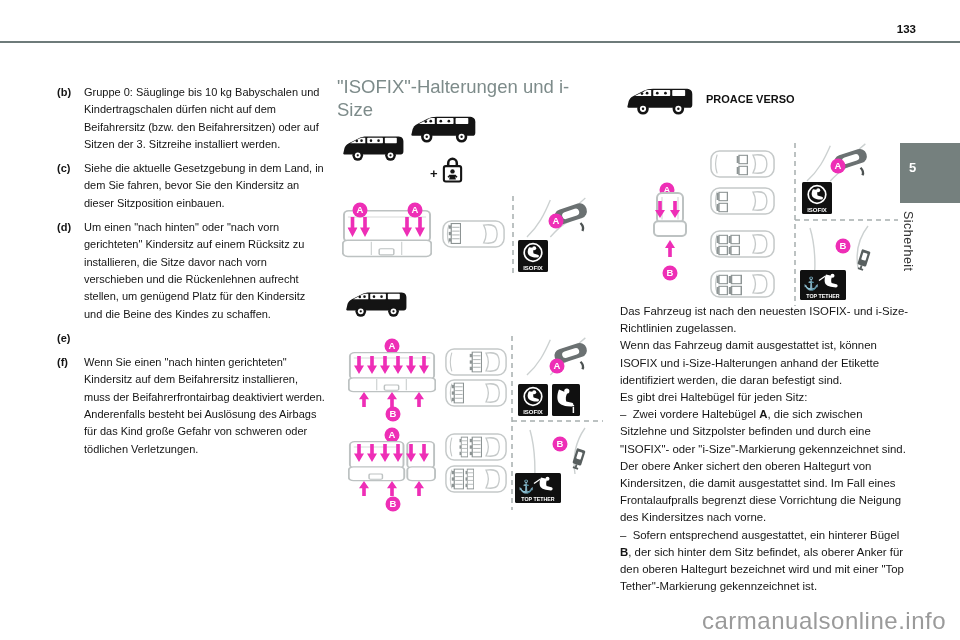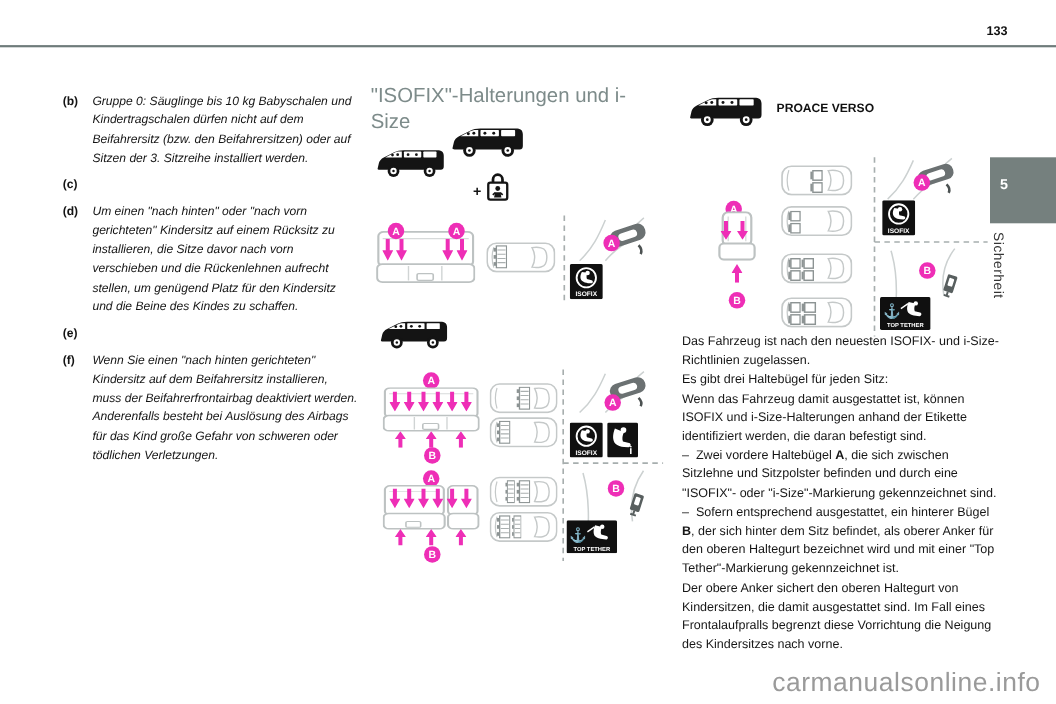--- a/index.html
+++ b/index.html
@@ -8,21 +8,21 @@
   .pageno{position:absolute;top:23px;right:44px;font-size:11.5px;font-weight:bold;color:#111;}
   .rule{position:absolute;top:41px;left:0;width:960px;height:2px;background:#6e7b7a;}
 
   .col{position:absolute;}
   .col-left{left:57px;top:84px;width:268px;}
   .col-mid{left:337px;top:76px;width:268px;height:520px;}
   .col-right{left:620px;top:84px;width:294px;height:540px;}
 
   .item{display:flex;margin:0 0 7px 0;font-size:11px;line-height:17.3px;}
   .item .lbl{width:27px;flex:none;font-weight:bold;}
-  .item .txt{flex:1;font-style:italic;}
+  .item .txt{flex:1;}
 
   .mid-heading{margin:0;font-size:18.5px;line-height:22.5px;font-weight:normal;color:#7d8b8a;}
 
   .figabs{position:absolute;}
   .model-label{position:absolute;left:86px;top:9px;font-size:11px;font-weight:bold;color:#111;}
 
   .body-text{position:absolute;left:0;top:219px;width:292px;font-size:11.4px;line-height:17.2px;color:#161616;}
   .body-text div{margin:0;}
 
   .tab-num{position:absolute;left:900px;top:143px;width:60px;height:60px;background:#75807e;}
@@ -165,20 +165,21 @@
   <div class="pageno">133</div>
   <div class="rule"></div>
 
   <div class="col col-left">
     <div class="item">
       <span class="lbl">(b)</span>
       <span class="txt">Gruppe 0: Säuglinge bis 10 kg Babyschalen und Kindertragschalen dürfen nicht auf dem Beifahrersitz (bzw. den Beifahrersitzen) oder auf Sitzen der 3. Sitzreihe installiert werden.</span>
     </div>
     <div class="item">
       <span class="lbl">(c)</span>
+      <span class="txt">Siehe die aktuelle Gesetzgebung in dem Land, in dem Sie fahren, bevor Sie den Kindersitz an dieser Sitzposition einbauen.</span>
     </div>
     <div class="item">
       <span class="lbl">(d)</span>
       <span class="txt">Um einen "nach hinten" oder "nach vorn gerichteten" Kindersitz auf einem Rücksitz zu installieren, die Sitze davor nach vorn verschieben und die Rückenlehnen aufrecht stellen, um genügend Platz für den Kindersitz und die Beine des Kindes zu schaffen.</span>
     </div>
     <div class="item">
       <span class="lbl">(e)</span>
     </div>
     <div class="item">
       <span class="lbl">(f)</span>
@@ -342,25 +343,25 @@
       <g transform="translate(213,106)">
         <circle r="7.5" fill="#ee2eb6"></circle>
           <text y="3.4" text-anchor="middle" font-size="9.5" font-weight="bold" fill="#ffffff">B</text>
       </g>
       <use href="#tether-strap" x="224" y="109" width="18" height="24"></use>
       <use href="#toptether-logo" x="170" y="130" width="46" height="30"></use>
     </svg>
 
     <div class="body-text">
       <div><span>Das Fahrzeug ist nach den neuesten ISOFIX- und i-Size-Richtlinien zugelassen.</span></div>
+      <div><span>Wenn das Fahrzeug damit ausgestattet ist, können ISOFIX und i-Size-Halterungen anhand der Etikette identifiziert werden, die daran befestigt sind.</span></div>
       <div><span>Es gibt drei Haltebügel für jeden Sitz:</span></div>
-      <div><span>Wenn das Fahrzeug damit ausgestattet ist, können ISOFIX und i-Size-Halterungen anhand der Etikette identifiziert werden, die daran befestigt sind.</span></div>
       <div><span>–&nbsp;&nbsp;Zwei vordere Haltebügel </span><b>A</b><span>, die sich zwischen Sitzlehne und Sitzpolster befinden und durch eine "ISOFIX"- oder "i-Size"-Markierung gekennzeichnet sind.</span></div>
+      <div><span>Der obere Anker sichert den oberen Haltegurt von Kindersitzen, die damit ausgestattet sind. Im Fall eines Frontalaufpralls begrenzt diese Vorrichtung die Neigung des Kindersitzes nach vorne.</span></div>
       <div><span>–&nbsp;&nbsp;Sofern entsprechend ausgestattet, ein hinterer Bügel </span><b>B</b><span>, der sich hinter dem Sitz befindet, als oberer Anker für den oberen Haltegurt bezeichnet wird und mit einer "Top Tether"-Markierung gekennzeichnet ist.</span></div>
-      <div><span>Der obere Anker sichert den oberen Haltegurt von Kindersitzen, die damit ausgestattet sind. Im Fall eines Frontalaufpralls begrenzt diese Vorrichtung die Neigung des Kindersitzes nach vorne.</span></div>
     </div>
   </div>
 
   <div class="tab-num">
     <span>5</span>
   </div>
   <div class="tab-label">Sicherheit</div>
 
   <div class="watermark">carmanualsonline.info</div>
 

